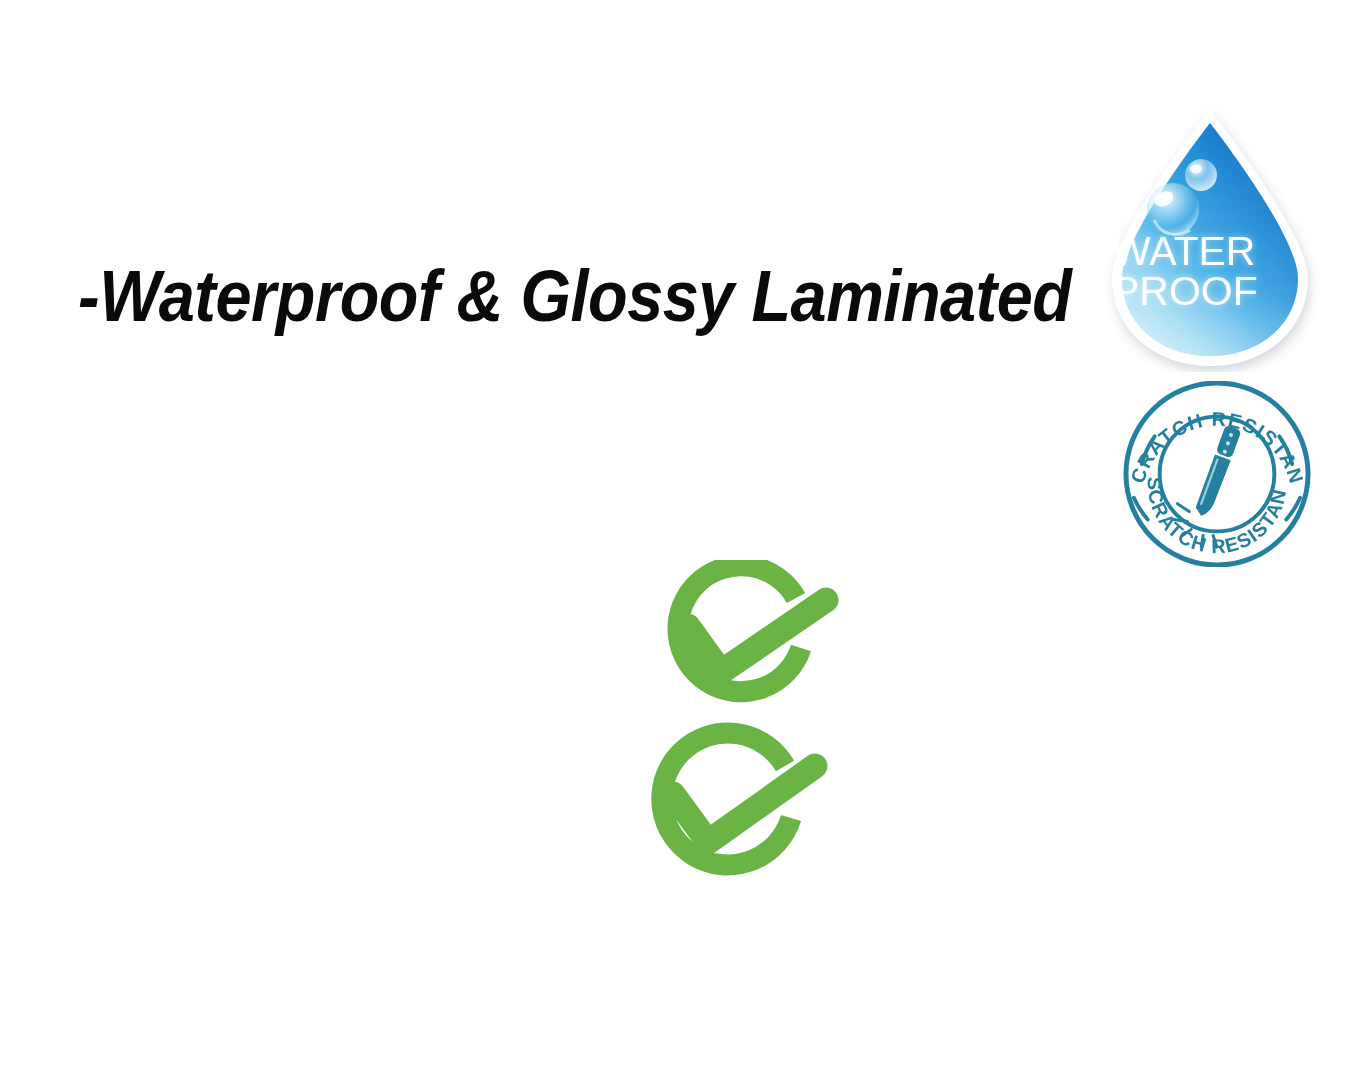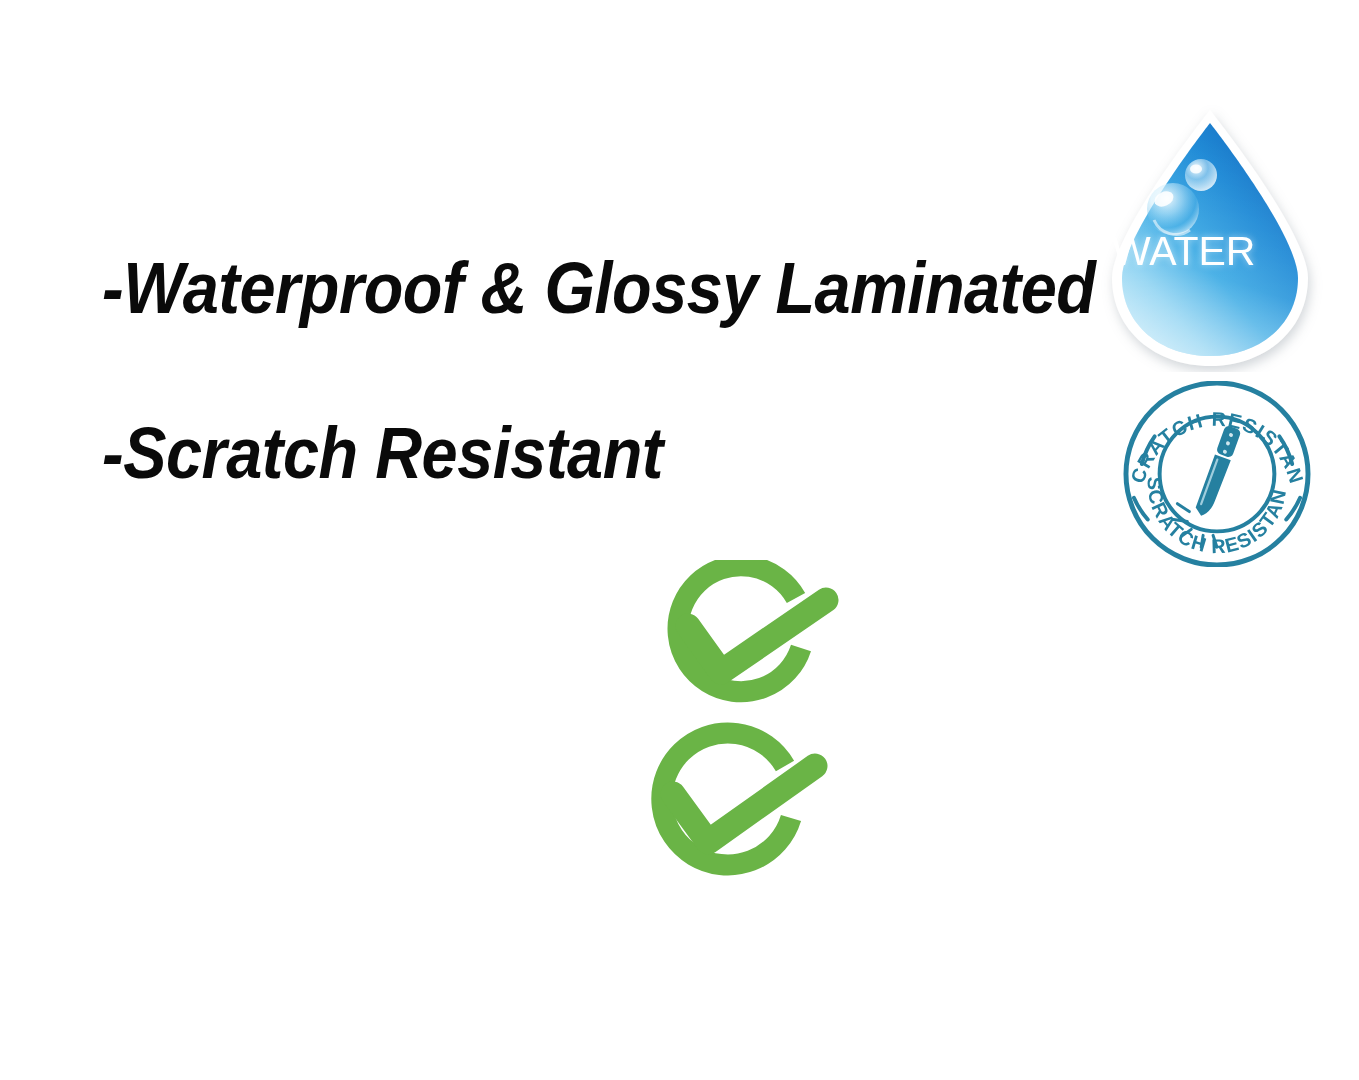--- a/index.html
+++ b/index.html
@@ -22,23 +22,22 @@
     top: 0;
     width: 1359px;
     height: 1080px;
     background: #ffffff;
   }
 
   
   .feature-list {
     position: absolute;
     left: 78px;
-    top: 252px;
+    top: 260px;
     width: 1030px;
-    margin-left: 24px;
   }
   .feature-line {
     height: 165px;
     display: flex;
     align-items: flex-start;
     white-space: nowrap;
     color: #0a0a0a;
     font-weight: bold;
     font-style: italic;
     line-height: 1;
@@ -104,23 +103,20 @@
 <body>
 
 <div id="stage">
 
   <div class="feature-list">
 
     <div class="feature-line cond">
       <span class="txt">-Waterproof &amp; Glossy Laminated</span>
     </div>
 
-    <div class="feature-line cond">
-      <span class="txt">-Scratch Resistant</span>
-    </div>
 
 
 
   </div>
 
   <div id="waterproof-badge">
     <svg width="236" height="268" viewBox="0 0 236 268">
       <defs>
         <linearGradient id="dropGrad" x1="0.12" y1="0.95" x2="0.92" y2="0.08">
           <stop offset="0%" stop-color="#a9dff6"></stop>
@@ -171,20 +167,21 @@
       <circle cx="105" cy="71" r="16" fill="url(#bubbleSm)"></circle>
       <ellipse cx="100" cy="65" rx="6" ry="4.5" fill="#ffffff" opacity="0.85"></ellipse>
 
       <circle cx="77" cy="105" r="26" fill="url(#bubbleBig)"></circle>
       <ellipse cx="68" cy="95" rx="10" ry="7" fill="#ffffff" opacity="0.88" transform="rotate(-25 68 95)"></ellipse>
       <path d="M58 116 a24 24 0 0 0 36 10" fill="none" stroke="#ffffff" stroke-opacity="0.55" stroke-width="3"></path>
     </svg>
 
     <div class="wp-text">
       <span>WATER</span>
+      <span>PROOF</span>
     </div>
   </div>
 
   <div id="scratch-badge">
     <svg width="198" height="186" viewBox="0 0 200 188">
       <defs>
         <path id="arcTop" d="M 26 104 A 76 76 0 0 1 174 104"></path>
         <path id="arcBottom" d="M 30 104 A 70 70 0 0 0 170 104"></path>
       </defs>
 

